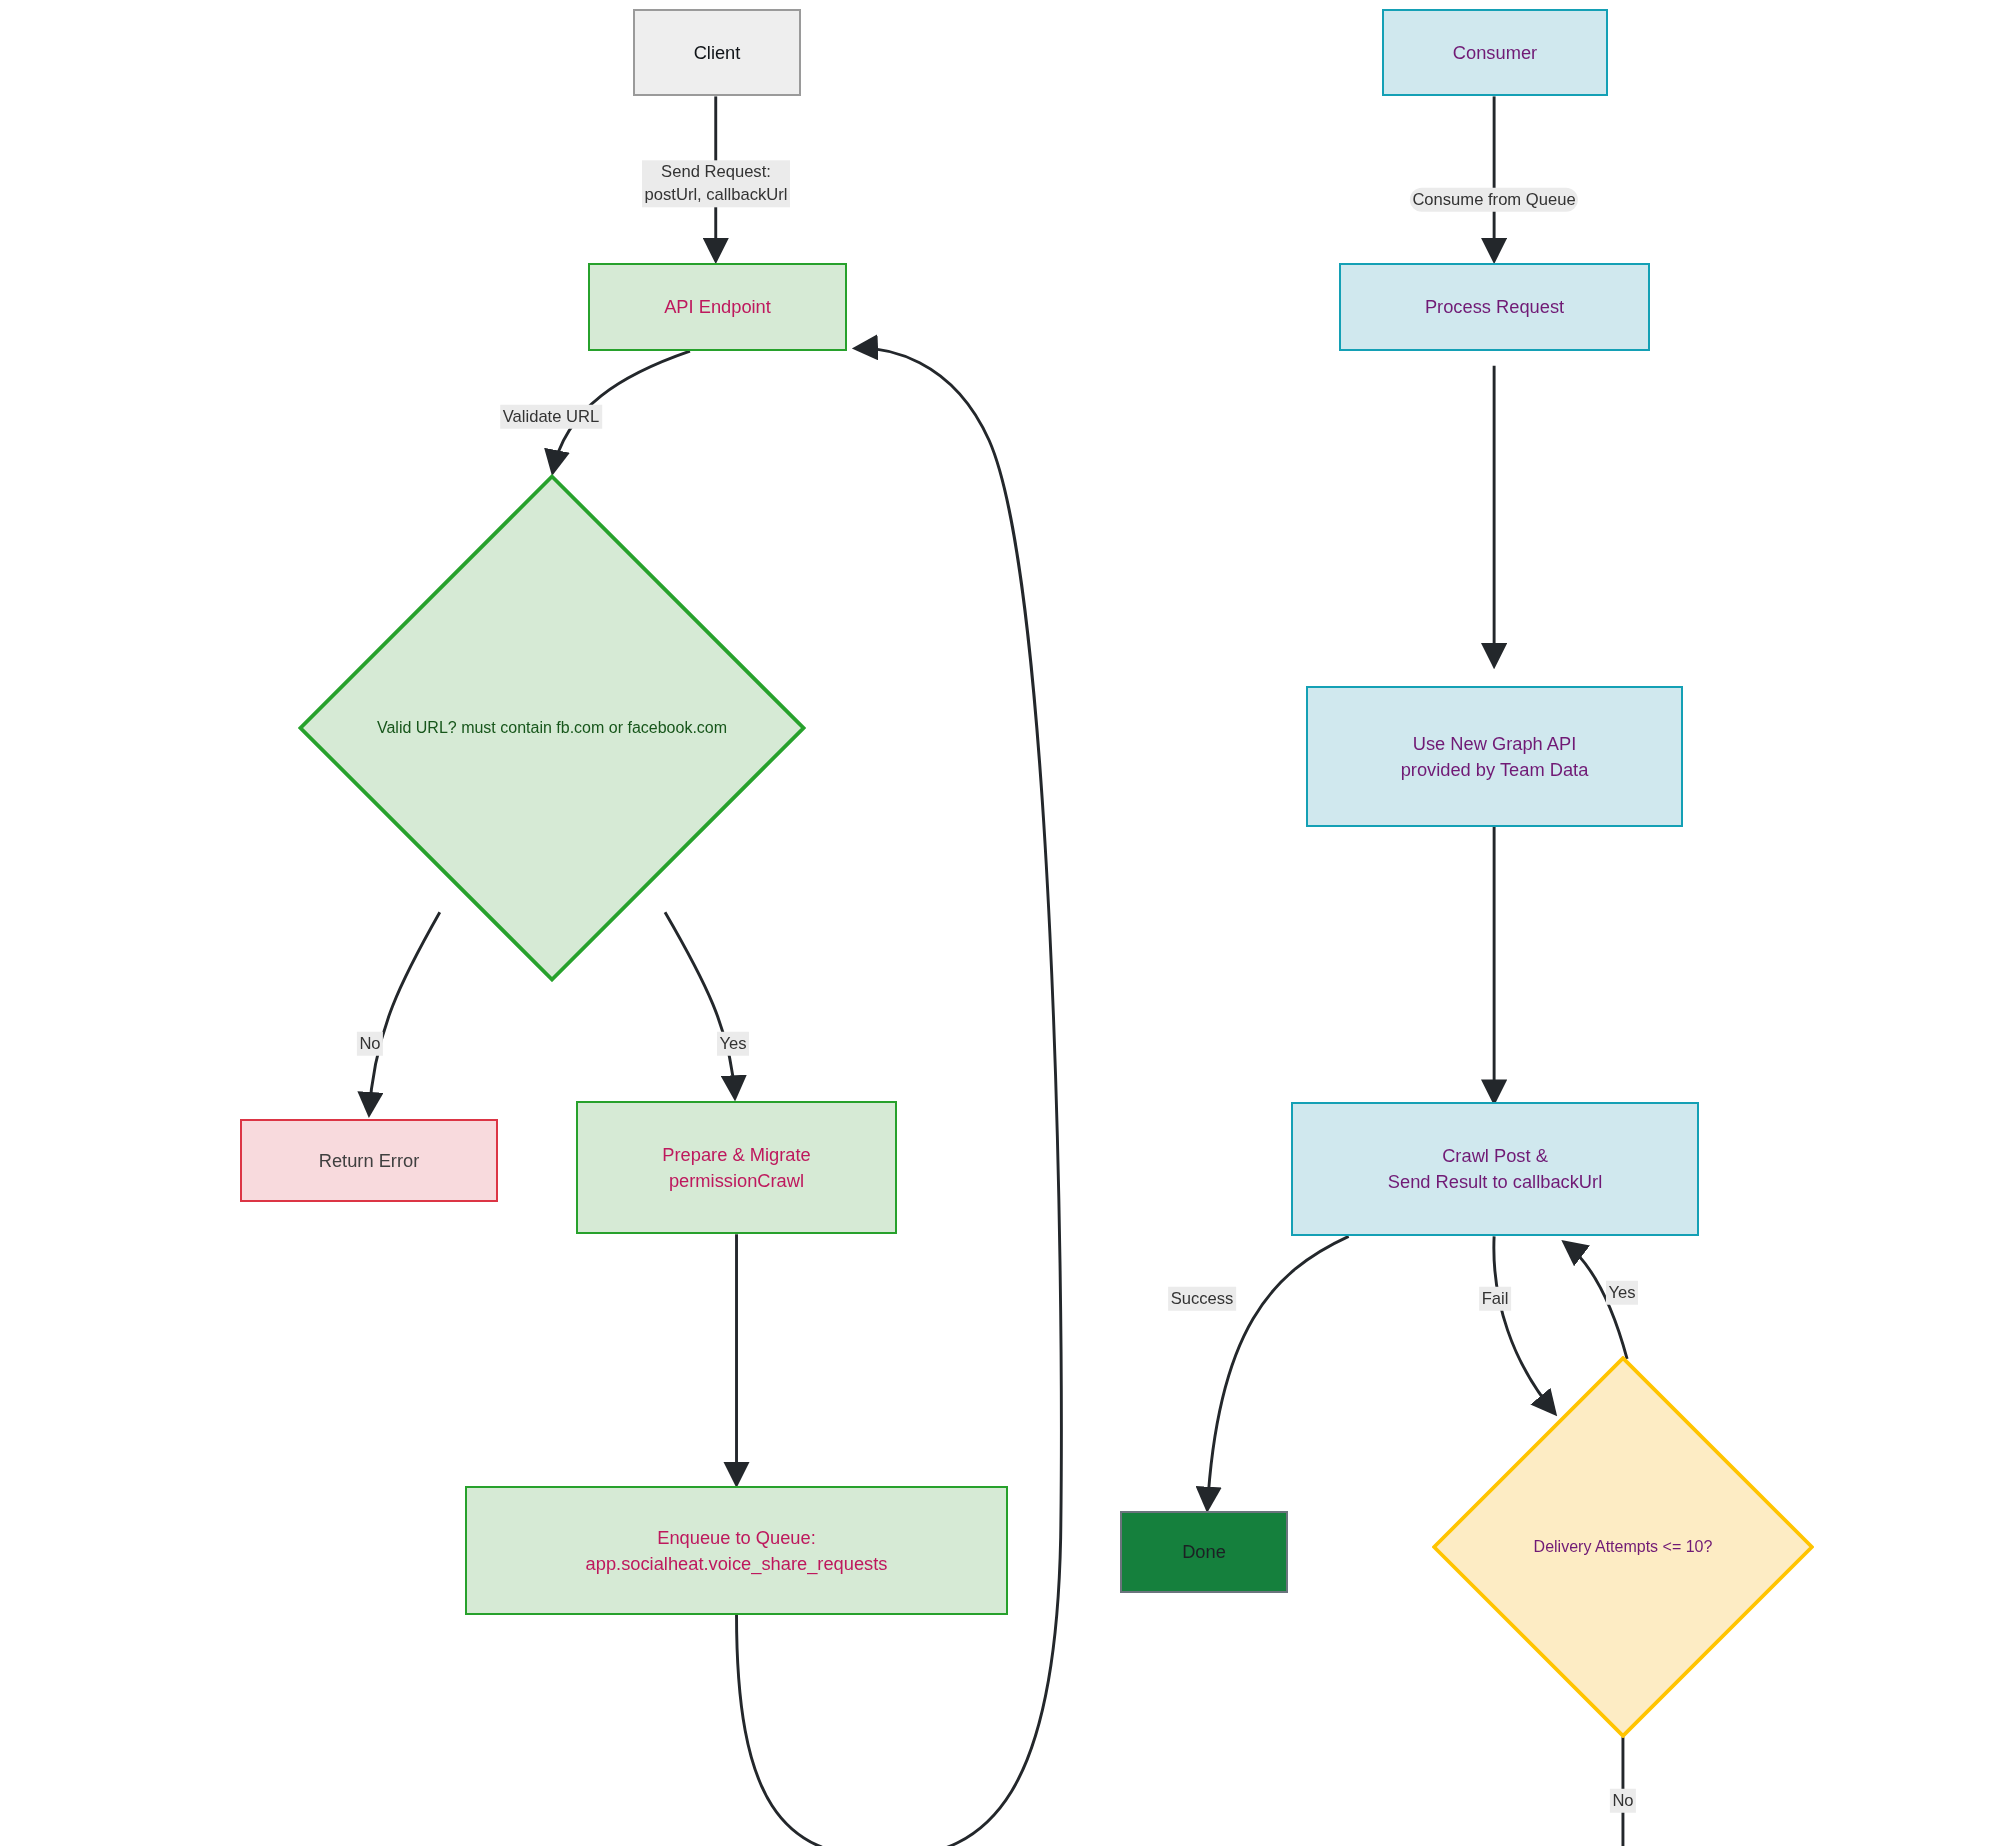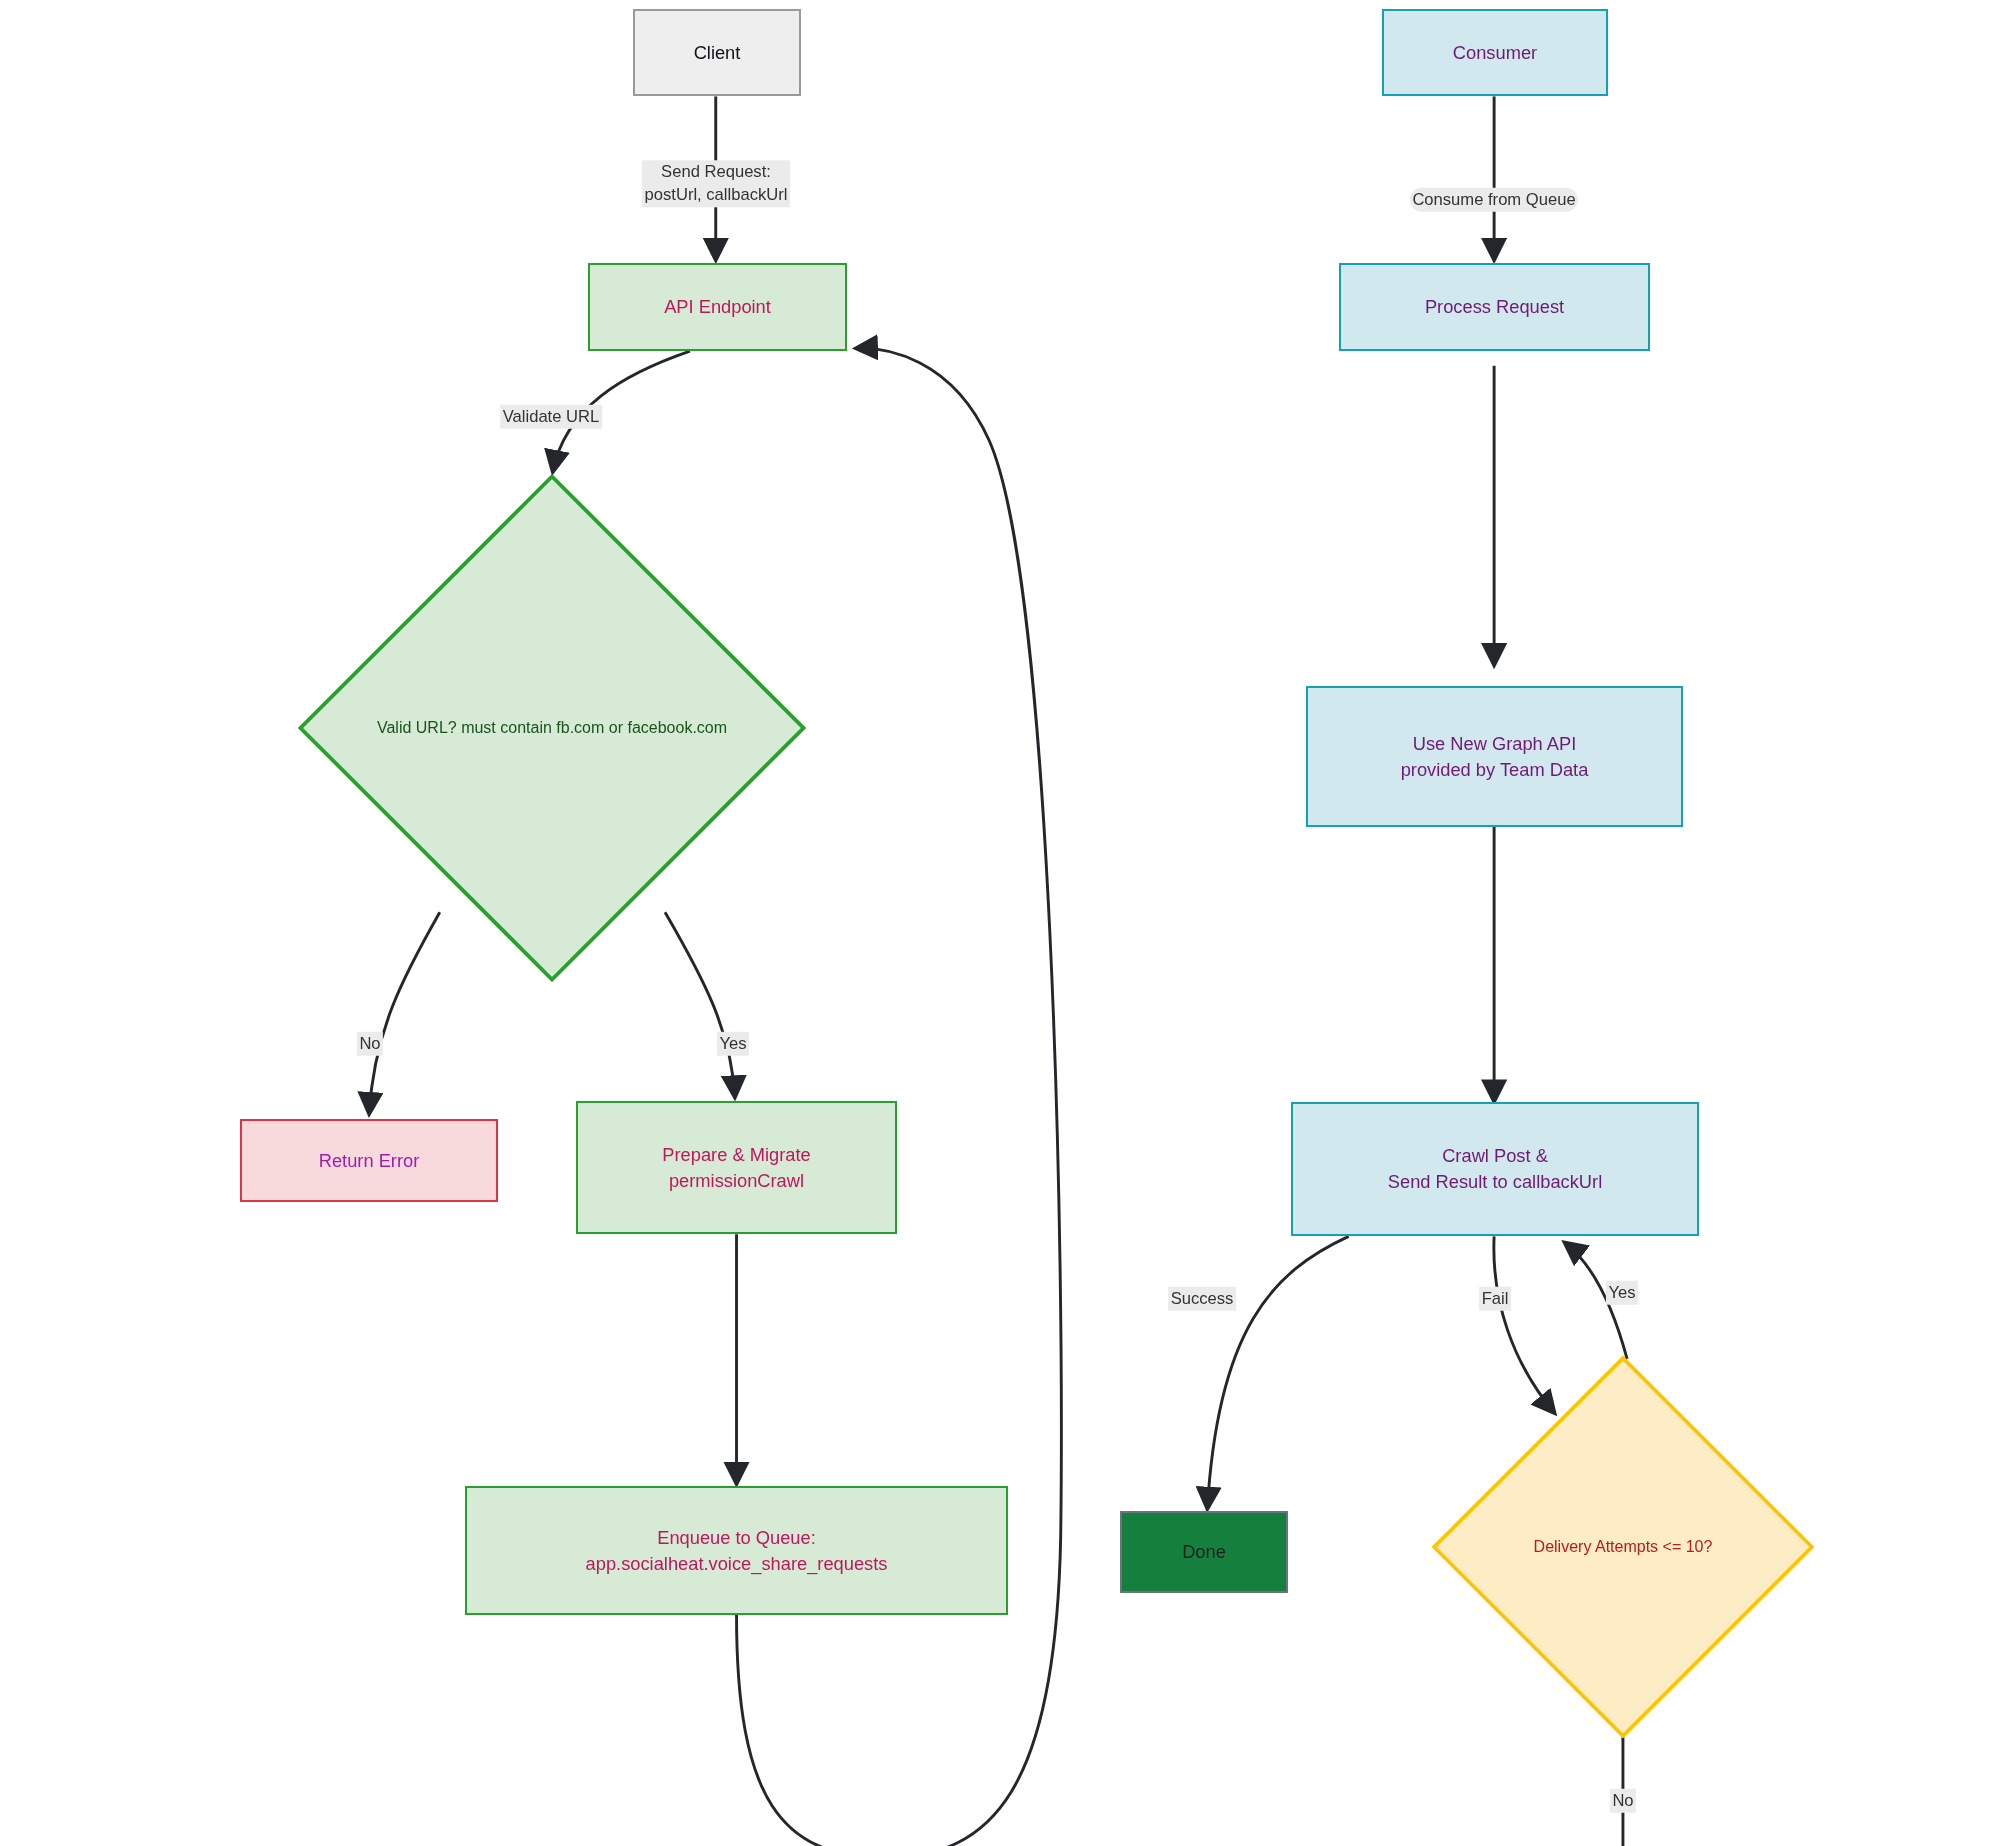--- a/index.html
+++ b/index.html
@@ -56,21 +56,21 @@
     color: #be185d;
   }
   .cyan-node {
     background: #d0e8ee;
     border: 2.5px solid #14a0b5;
     color: #701a75;
   }
   .red-node {
     background: #f8dadd;
     border: 2.5px solid #dc3545;
-    color: #a21caf;
+    color: #404040;
   }
 
   
   .diamond {
     position: absolute;
     display: flex;
     align-items: center;
     justify-content: center;
     text-align: center;
   }
@@ -78,21 +78,21 @@
     position: absolute;
     left: 0;
     top: 0;
   }
   .diamond .dlabel {
     position: relative;
     z-index: 2;
     line-height: 1.55;
   }
   .diamond-green .dlabel { color: #17561b; }
-  .diamond-yellow .dlabel { color: #b91c1c; }
+  .diamond-yellow .dlabel { color: #701a75; }
 
   
   .edge-label {
     position: absolute;
     background: #ebebeb;
     color: #333333;
     font-size: 16.6px;
     line-height: 1.38;
     padding: 0.8px 2.5px;
     white-space: nowrap;

